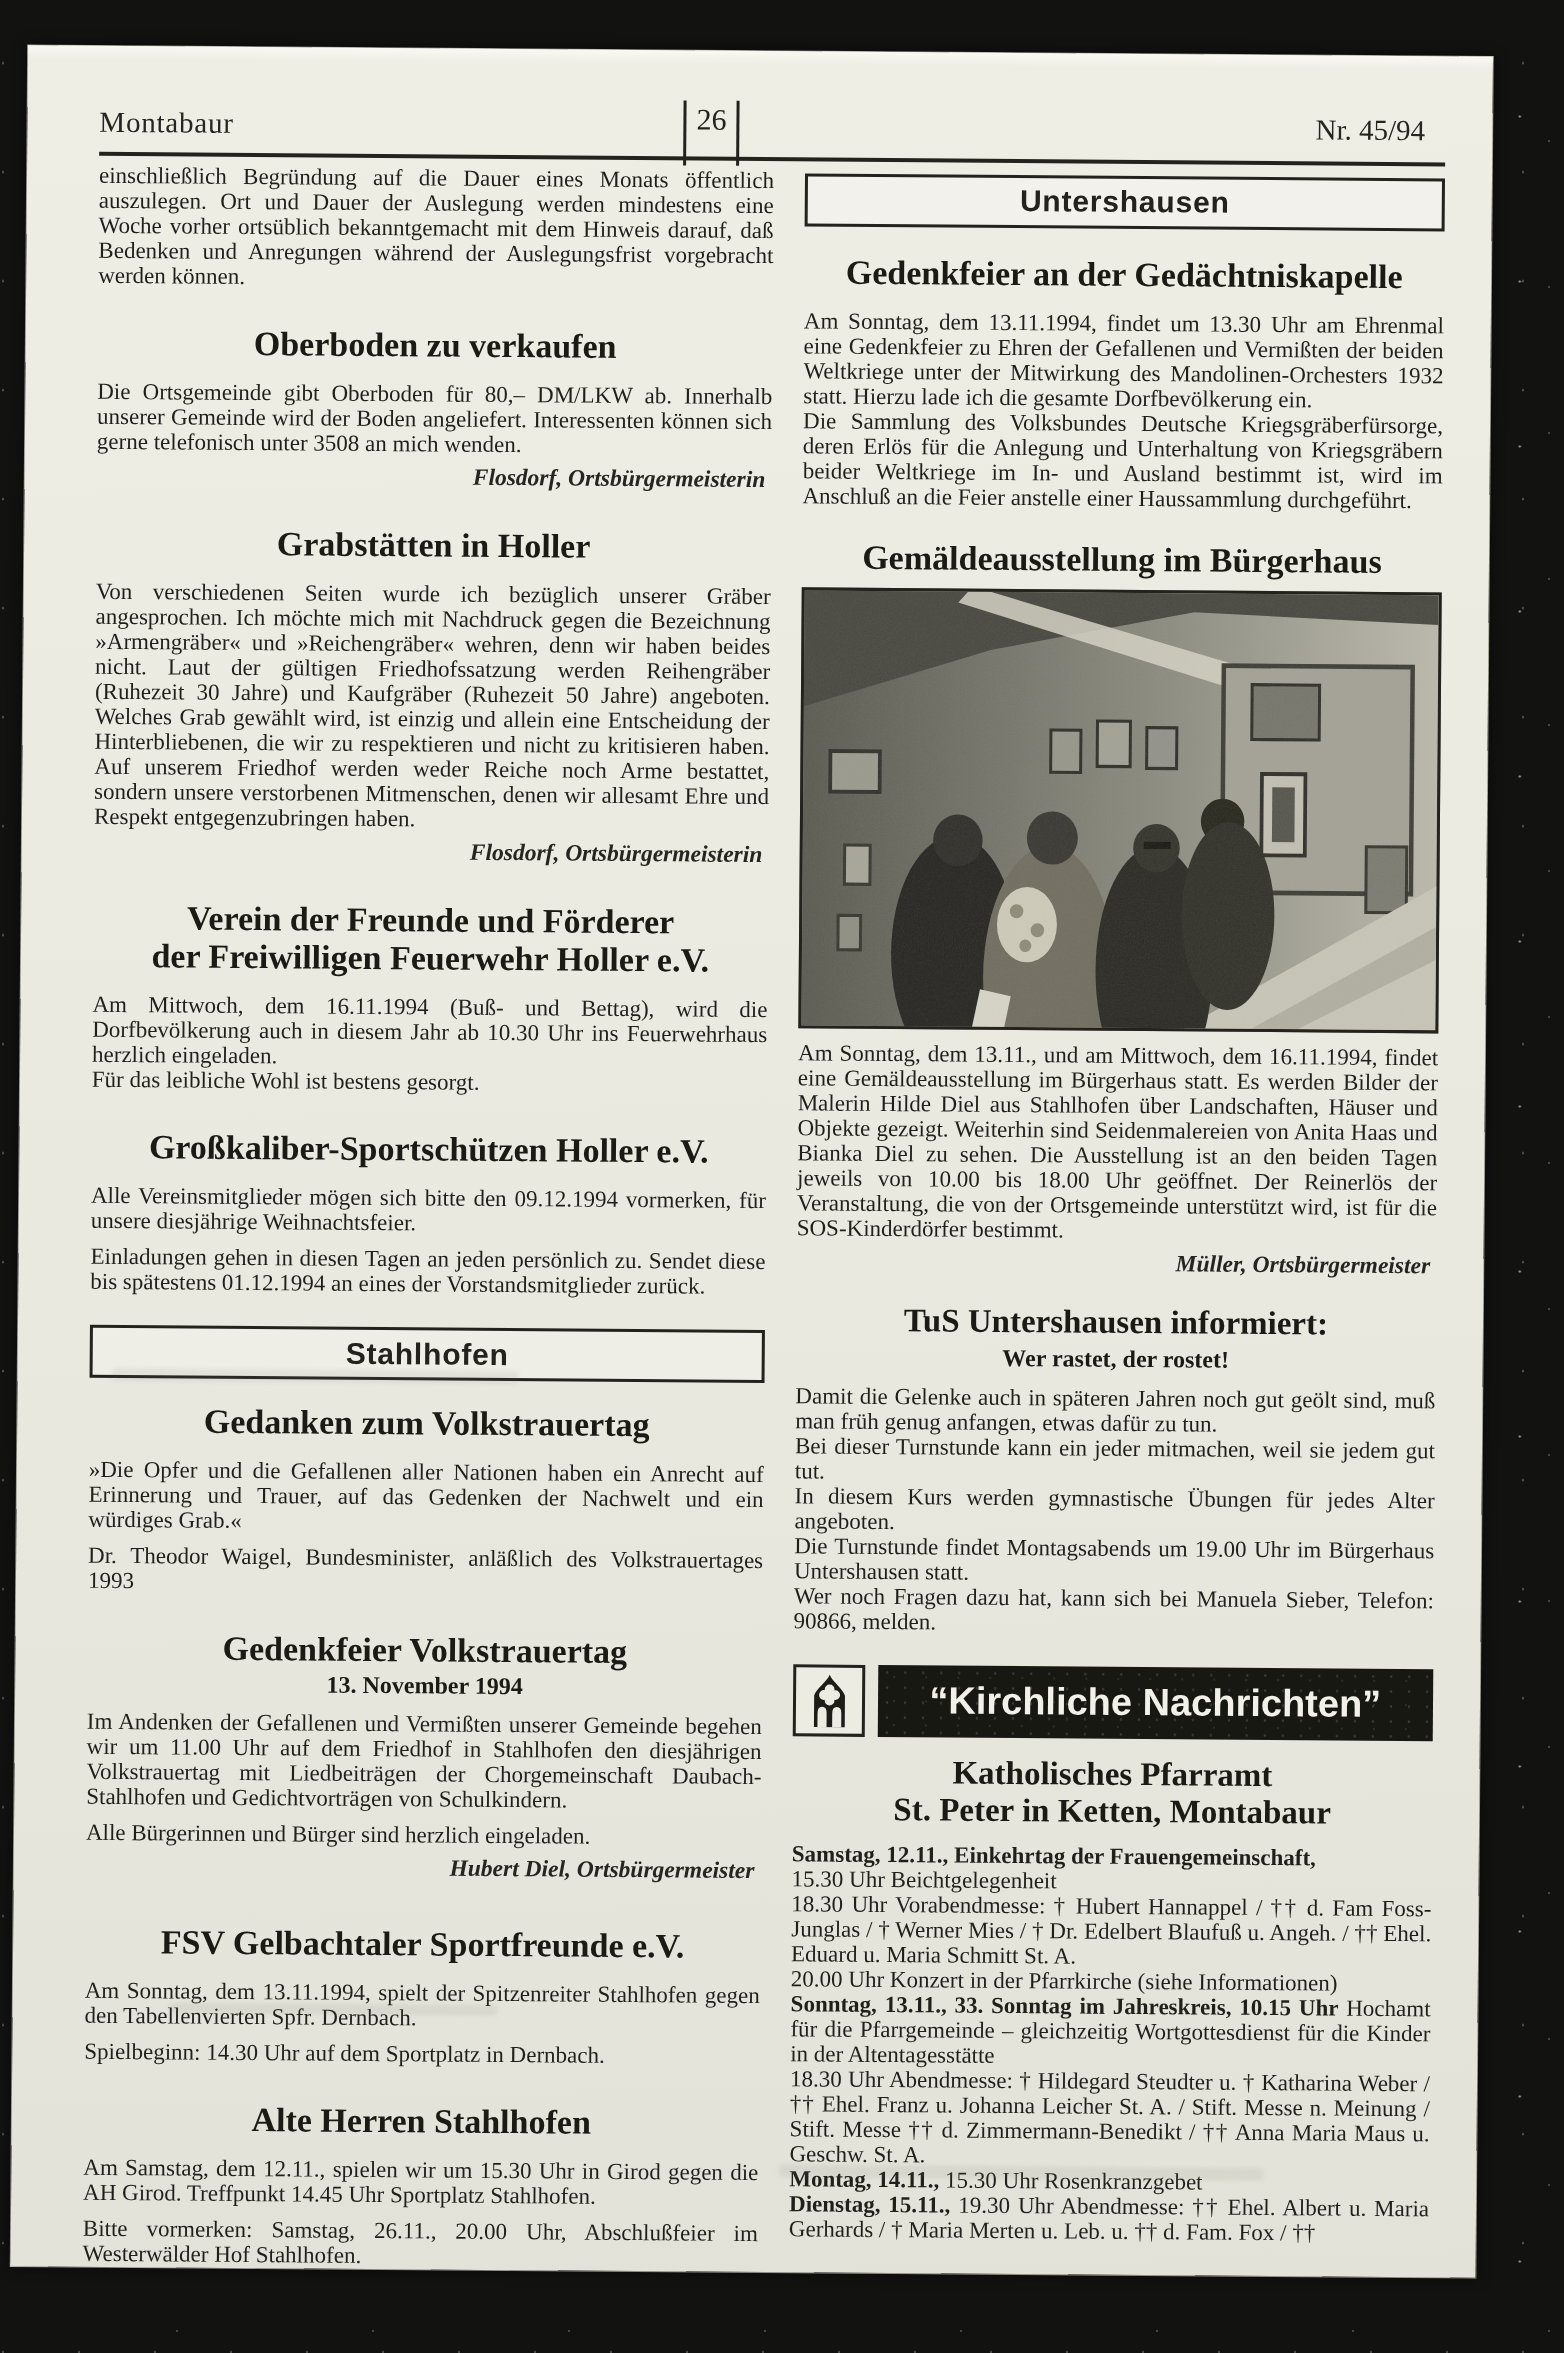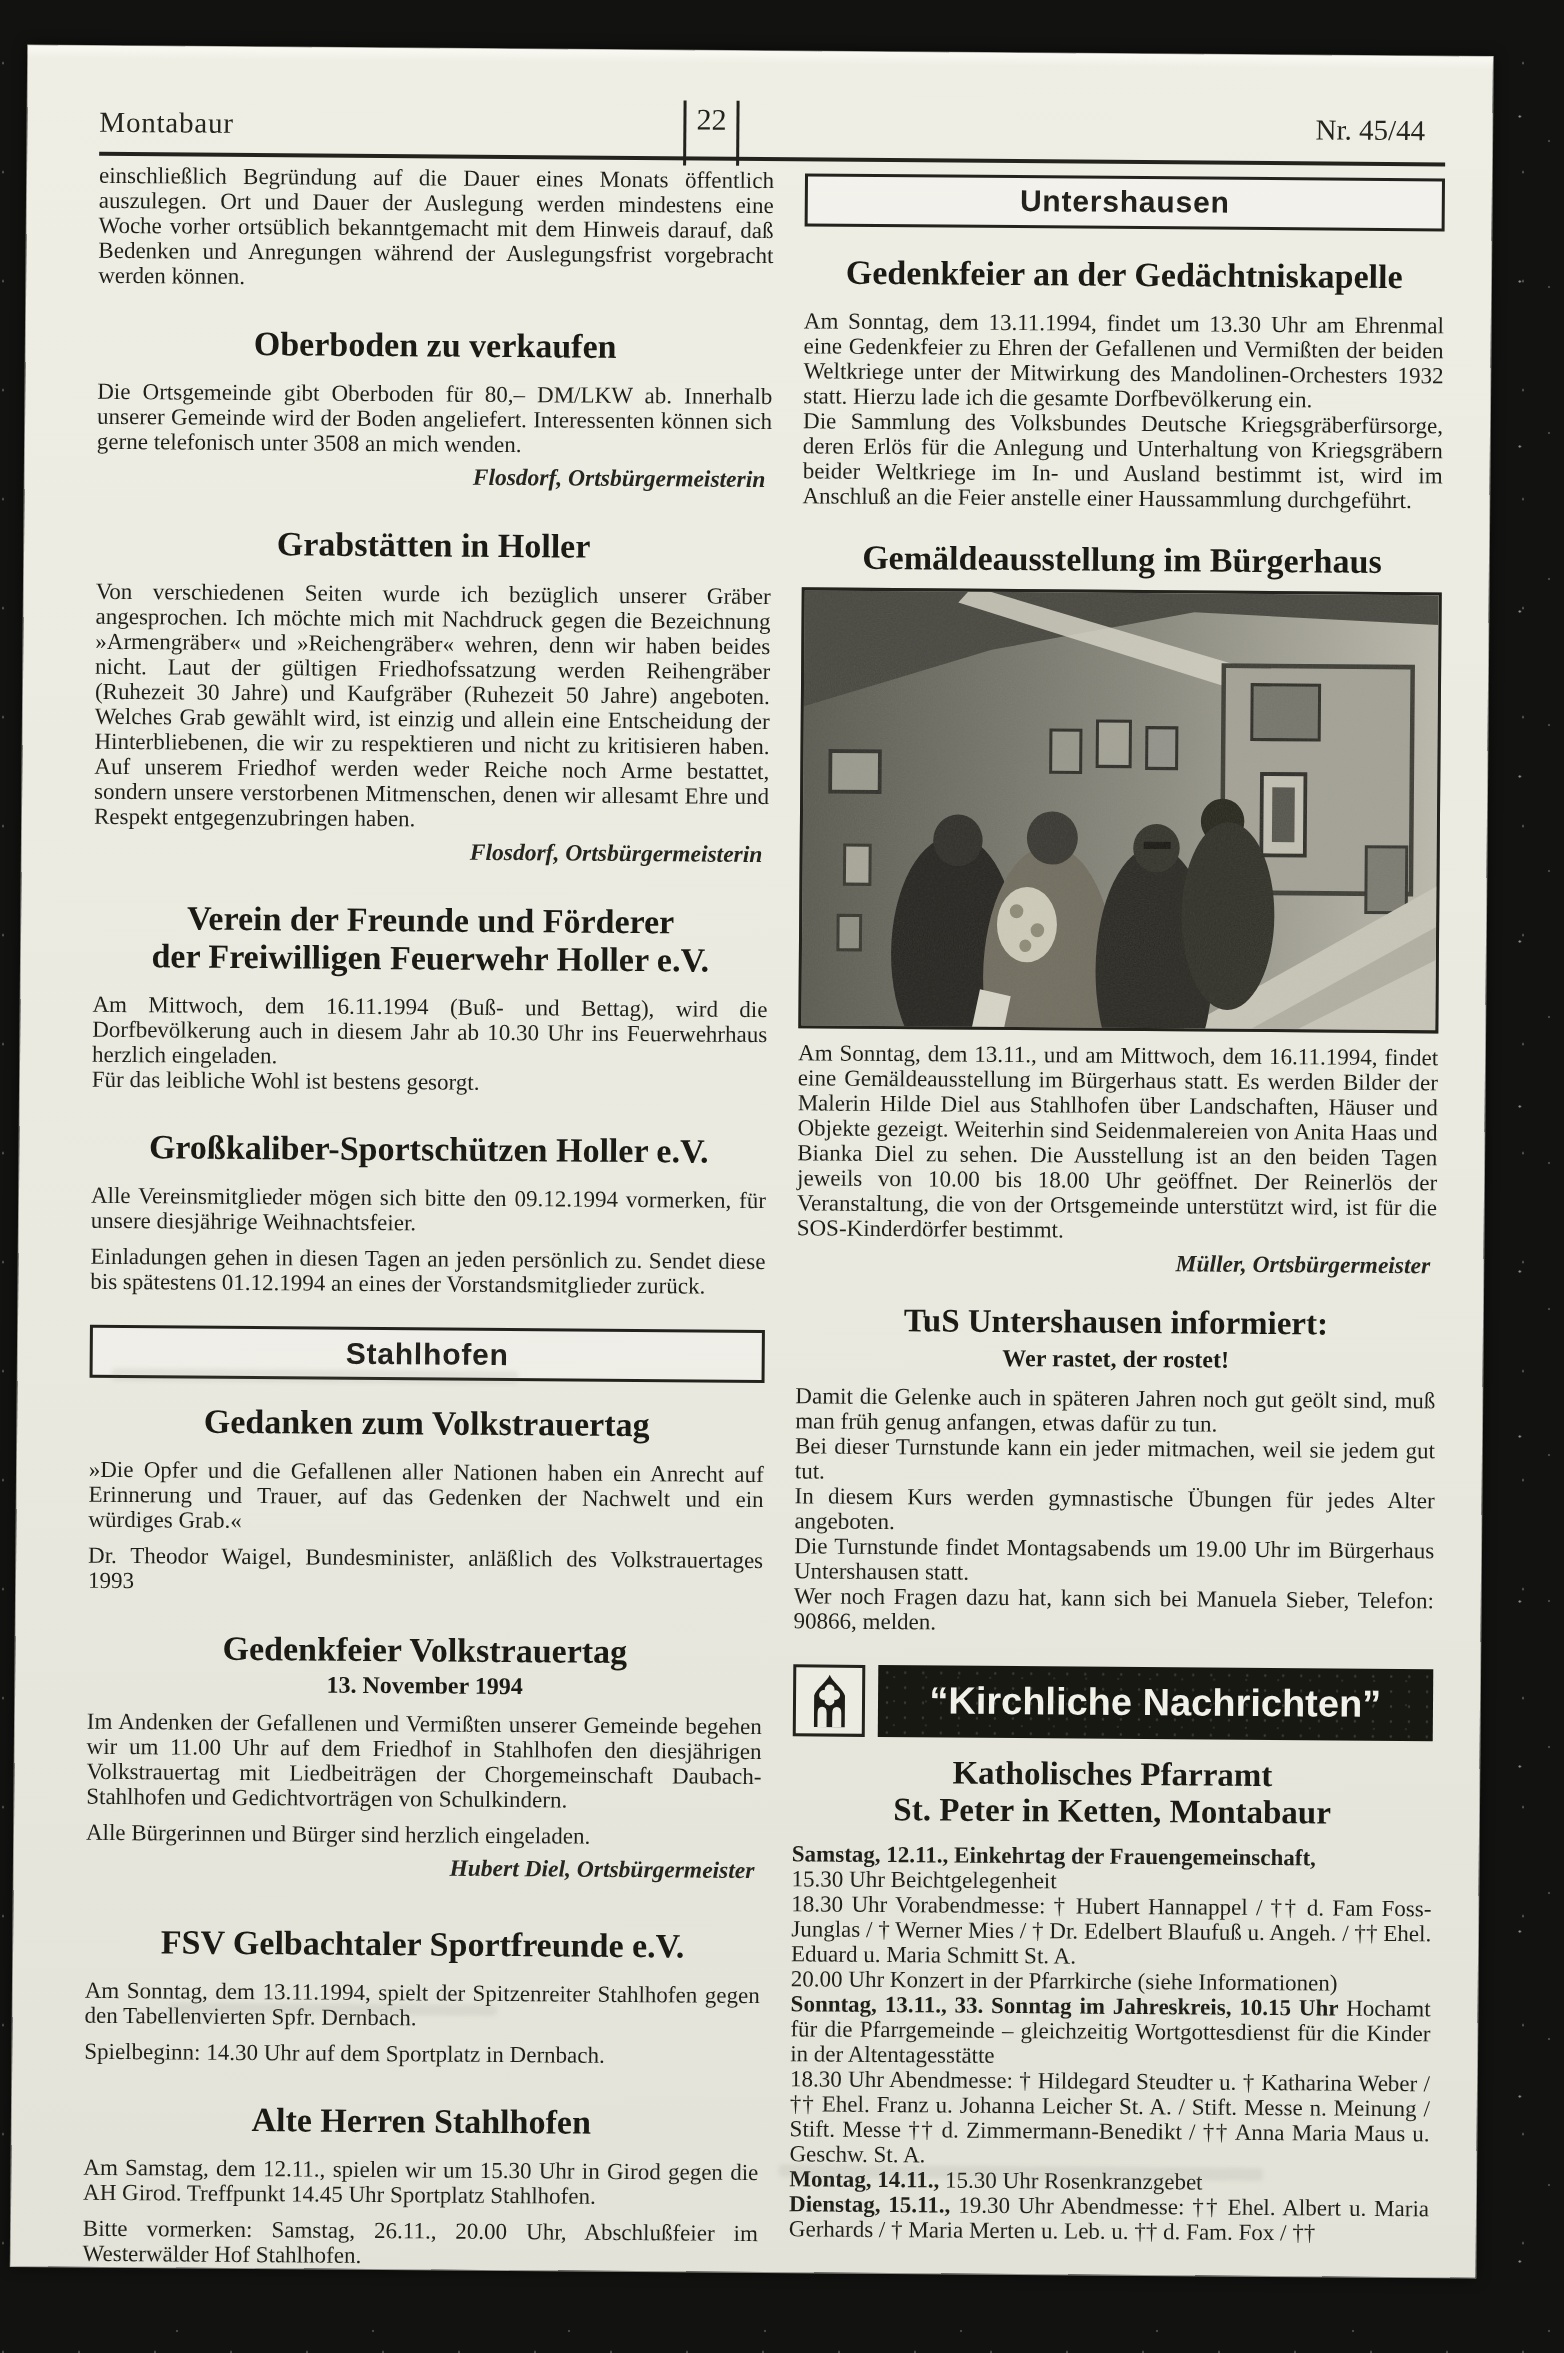--- a/index.html
+++ b/index.html
@@ -81,22 +81,22 @@
   .sched .b{font-weight:700;}
 </style>
 </head>
 <body>
 
 <div class="page">
   <div class="page-inner">
 
     <div class="page-header">
       <span class="brand">Montabaur</span>
-      <span class="issue">Nr. 45/44</span>
-      <span class="pagenum-box"><span>22</span></span>
+      <span class="issue">Nr. 45/94</span>
+      <span class="pagenum-box"><span>26</span></span>
       <div class="rule"></div>
     </div>
 
     <div class="columns">
 
       <div class="col-left">
         <p class="body">einschließlich Begründung auf die Dauer eines Monats öffentlich auszulegen. Ort und Dauer der Auslegung werden mindestens eine Woche vorher ortsüblich bekanntgemacht mit dem Hinweis darauf, daß Bedenken und Anregungen während der Auslegungsfrist vorgebracht werden können.</p>
 
         <div class="head">Oberboden zu verkaufen</div>
         <p class="body">Die Ortsgemeinde gibt Oberboden für 80,– DM/LKW ab. Innerhalb unserer Gemeinde wird der Boden angeliefert. Interessenten können sich gerne telefonisch unter 3508 an mich wenden.</p>

